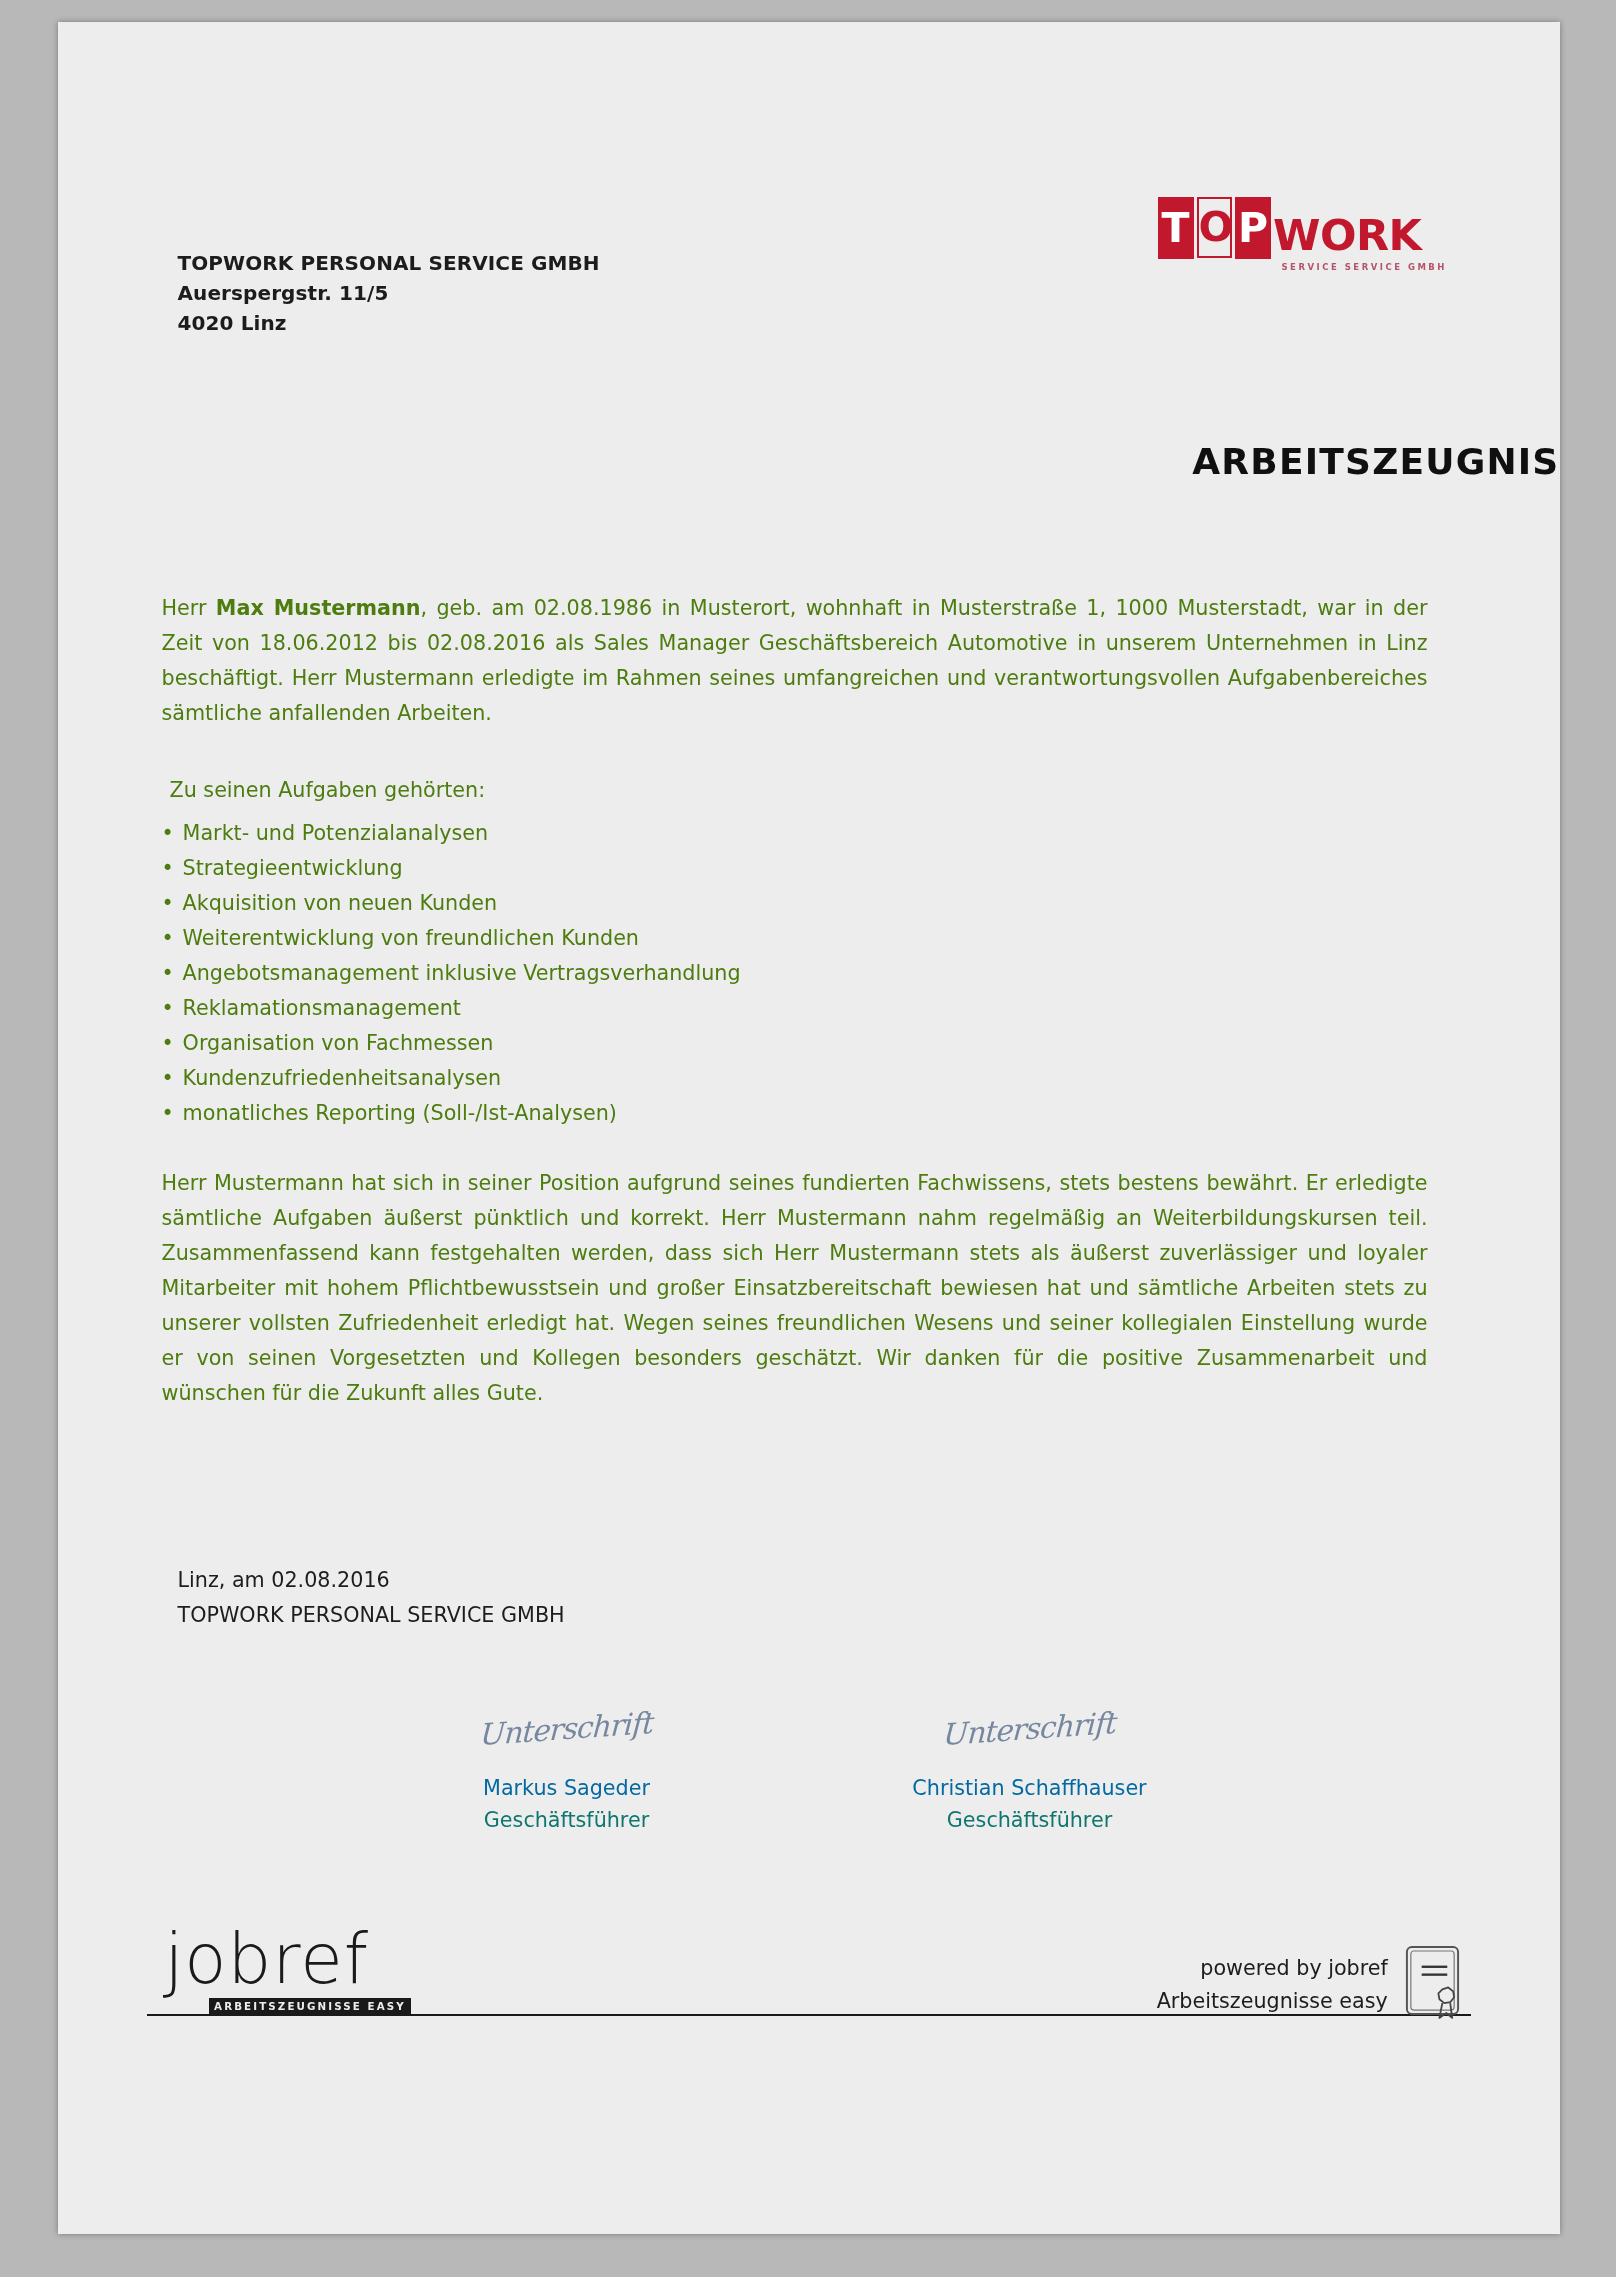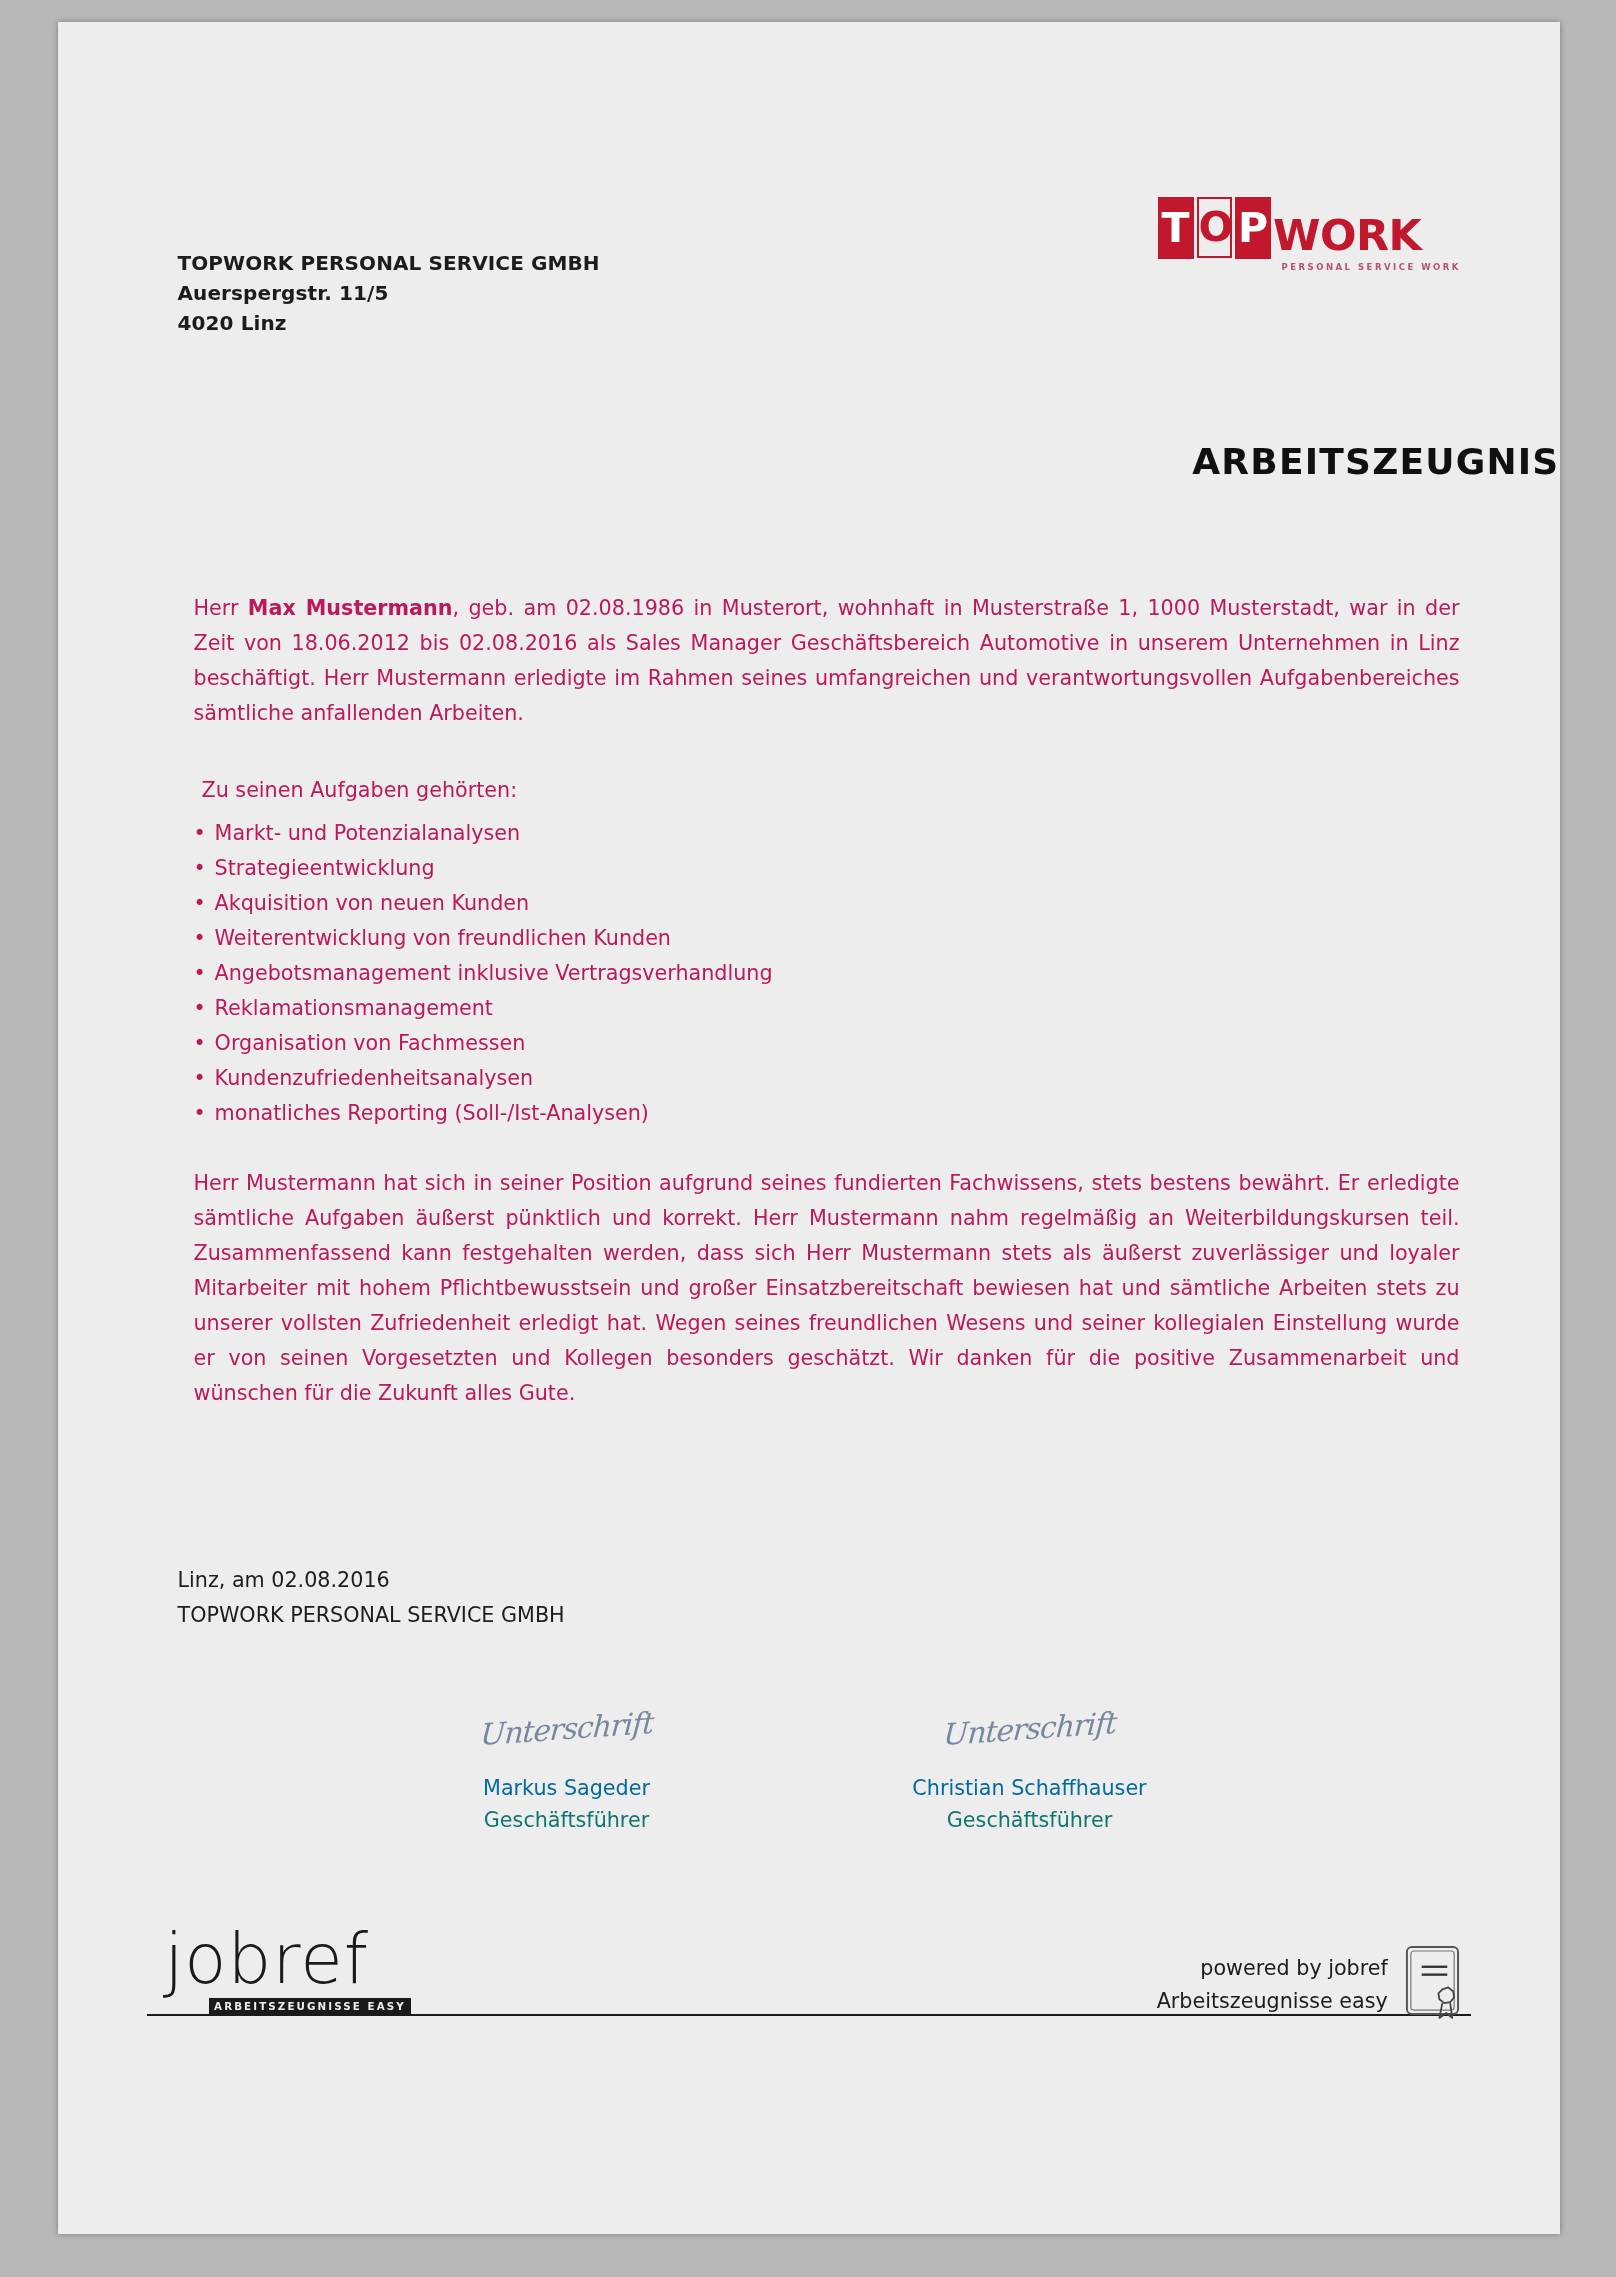--- a/index.html
+++ b/index.html
@@ -108,24 +108,24 @@
     text-align: right;
     font-size: 36px;
     font-weight: bold;
     letter-spacing: 1.2px;
     color: #101010;
   }
 
   
   .body {
     position: absolute;
-    left: 136px;
+    left: 104px;
     top: 569px;
     width: 1266px;
-    color: #be185d;
+    color: #4d7c0f;
     font-size: 20.7px;
     line-height: 35px;
   }
   .para {
     text-align: justify;
     text-justify: inter-word;
     margin: 0;
   }
   .bold { font-weight: bold; }
 
@@ -275,21 +275,21 @@
 
     <div class="logo">
       <div class="logo-row">
         <div class="logo-top">
           <div class="logo-box">T</div>
           <div class="logo-box outline">O</div>
           <div class="logo-box">P</div>
         </div>
         <div class="logo-work">WORK</div>
       </div>
-      <div class="logo-tagline">PERSONAL SERVICE WORK</div>
+      <div class="logo-tagline">SERVICE SERVICE GMBH</div>
     </div>
   </div>
 
   <div class="doc-title">ARBEITSZEUGNIS</div>
 
   <div class="body">
 
     <p class="para"><span>Herr </span><span class="bold">Max Mustermann</span><span>, geb. am 02.08.1986 in Musterort, wohnhaft in Musterstraße 1, 1000 Musterstadt, war in der Zeit von 18.06.2012 bis 02.08.2016 als Sales Manager Geschäftsbereich Automotive in unserem Unternehmen in Linz beschäftigt. Herr Mustermann erledigte im Rahmen seines umfangreichen und verantwortungsvollen Aufgabenbereiches sämtliche anfallenden Arbeiten.</span></p>
 
     <div class="spacer-sm"></div>

